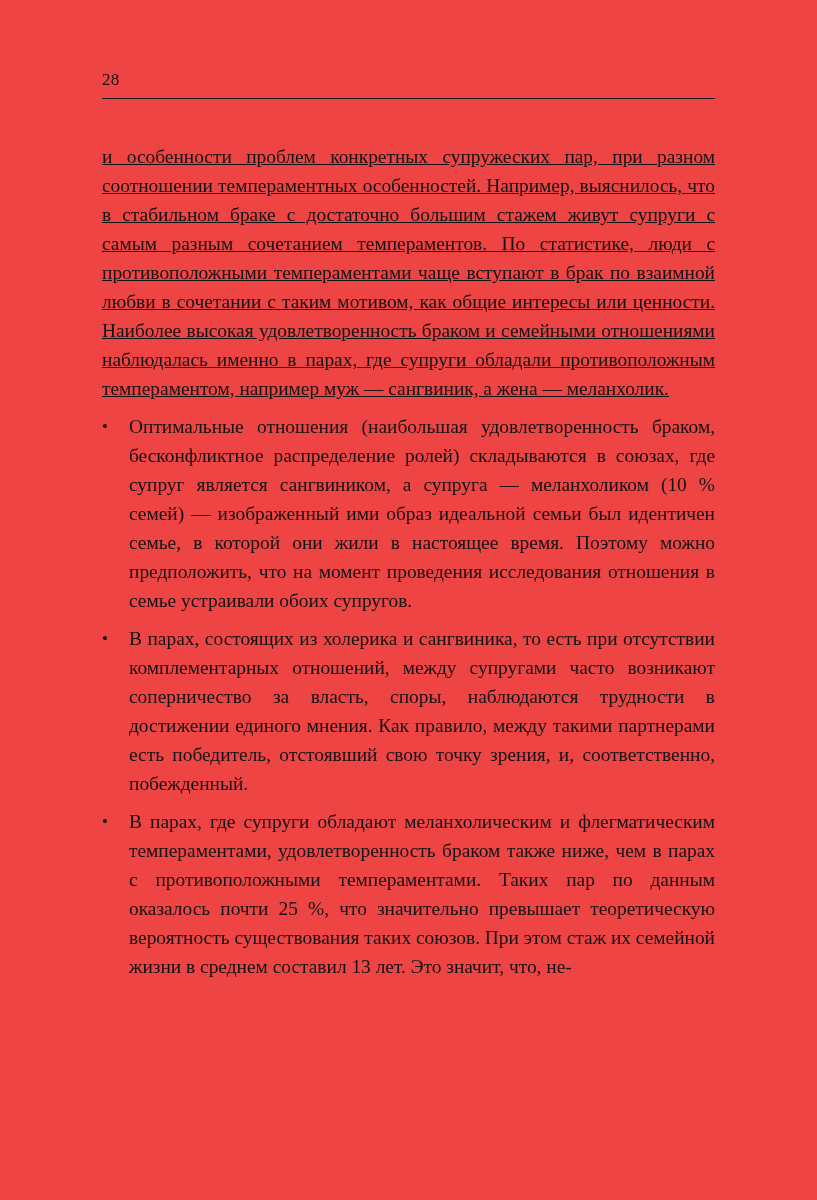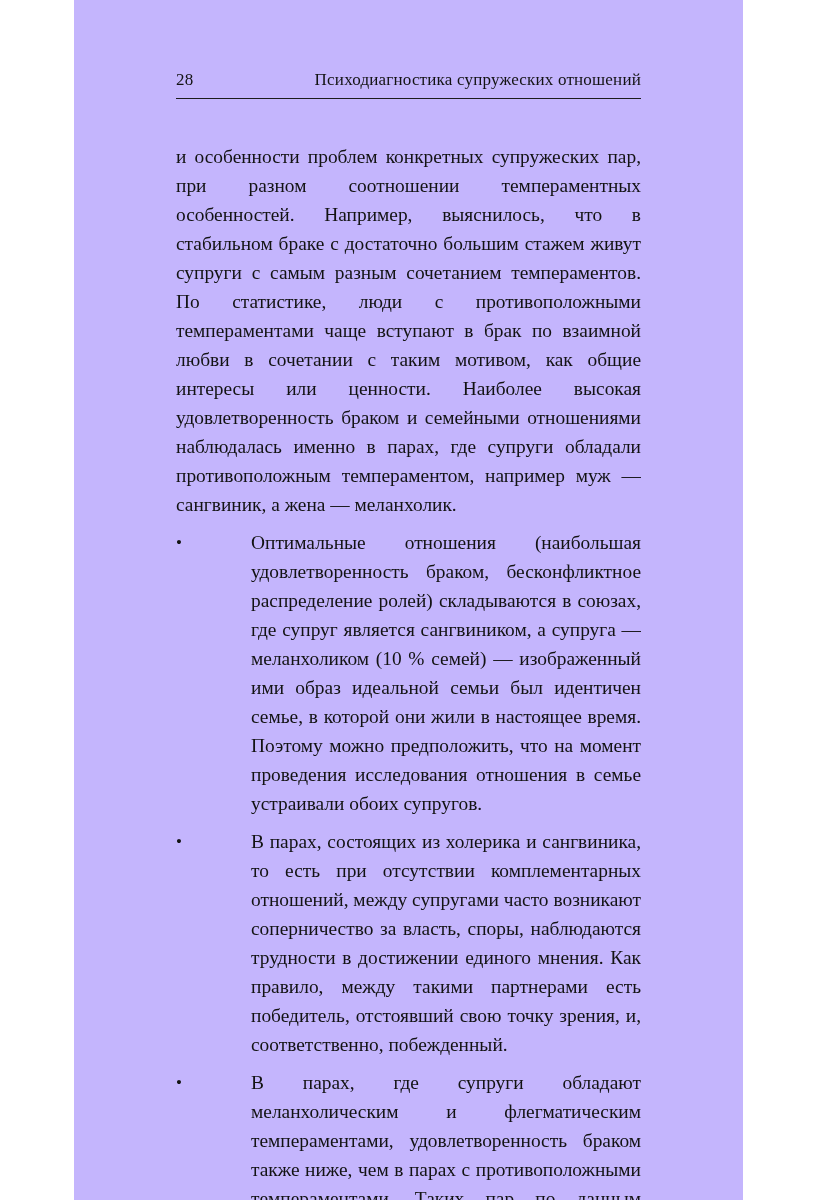--- a/index.html
+++ b/index.html
@@ -2,24 +2,24 @@
 <html lang="ru"><head>
 <meta charset="utf-8">
 <style>
   html, body {
     margin: 0;
     padding: 0;
     background: #ffffff;
   }
   .page {
     position: relative;
-    width: 669px;
+    width: 817px;
     height: 1200px;
     margin: 0 auto;
-    background: #c4b5fd;
+    background: #ef4444;
     box-sizing: border-box;
     padding: 70px 102px 0 102px;
     font-family: "Liberation Serif", "DejaVu Serif", serif;
     color: #131313;
     overflow: hidden;
   }
   .page-header {
     display: flex;
     justify-content: space-between;
     align-items: baseline;
@@ -35,48 +35,47 @@
     font-weight: 400;
   }
   .page-body {
     margin-top: 43px;
     font-size: 19.4px;
     line-height: 29px;
     text-align: justify;
   }
   .para {
     margin: 0;
+    text-decoration: underline;
   }
   .para.indent {
     text-indent: 30px;
   }
   .bullet-item {
     display: flex;
     margin-top: 9px;
   }
   .bullet-marker {
     flex: 0 0 27px;
     width: 27px;
     font-size: 17px;
     line-height: 29px;
     text-align: left;
   }
   .bullet-text {
     flex: 1 1 auto;
     text-align: justify;
-    margin-left: 48px;
   }
 </style>
 </head>
 <body>
 
 <div class="page">
   <header class="page-header">
     <span class="page-number">28</span>
-    <span class="running-title">Психодиагностика супружеских отношений</span>
   </header>
   <main class="page-body">
       <p class="para">и особенности проблем конкретных супружеских пар, при разном соотношении темпераментных особенностей. Например, выяснилось, что в стабильном браке с достаточно большим стажем живут супруги с самым разным сочетанием темпераментов. По статистике, люди с противоположными темпераментами чаще вступают в брак по взаимной любви в сочетании с таким мотивом, как общие интересы или ценности. Наиболее высокая удовлетворенность браком и семейными отношениями наблюдалась именно в парах, где супруги обладали противоположным темпераментом, например муж — сангвиник, а жена — меланхолик.</p>
       <div class="bullet-item">
         <span class="bullet-marker">•</span>
         <div class="bullet-text">Оптимальные отношения (наибольшая удовлетворенность браком, бесконфликтное распределение ролей) складываются в союзах, где супруг является сангвиником, а супруга — меланхоликом (10 % семей) — изображенный ими образ идеальной семьи был идентичен семье, в которой они жили в настоящее время. Поэтому можно предположить, что на момент проведения исследования отношения в семье устраивали обоих супругов.</div>
       </div>
       <div class="bullet-item">
         <span class="bullet-marker">•</span>
         <div class="bullet-text">В парах, состоящих из холерика и сангвиника, то есть при отсутствии комплементарных отношений, между супругами часто возникают соперничество за власть, споры, наблюдаются трудности в достижении единого мнения. Как правило, между такими партнерами есть победитель, отстоявший свою точку зрения, и, соответственно, побежденный.</div>

